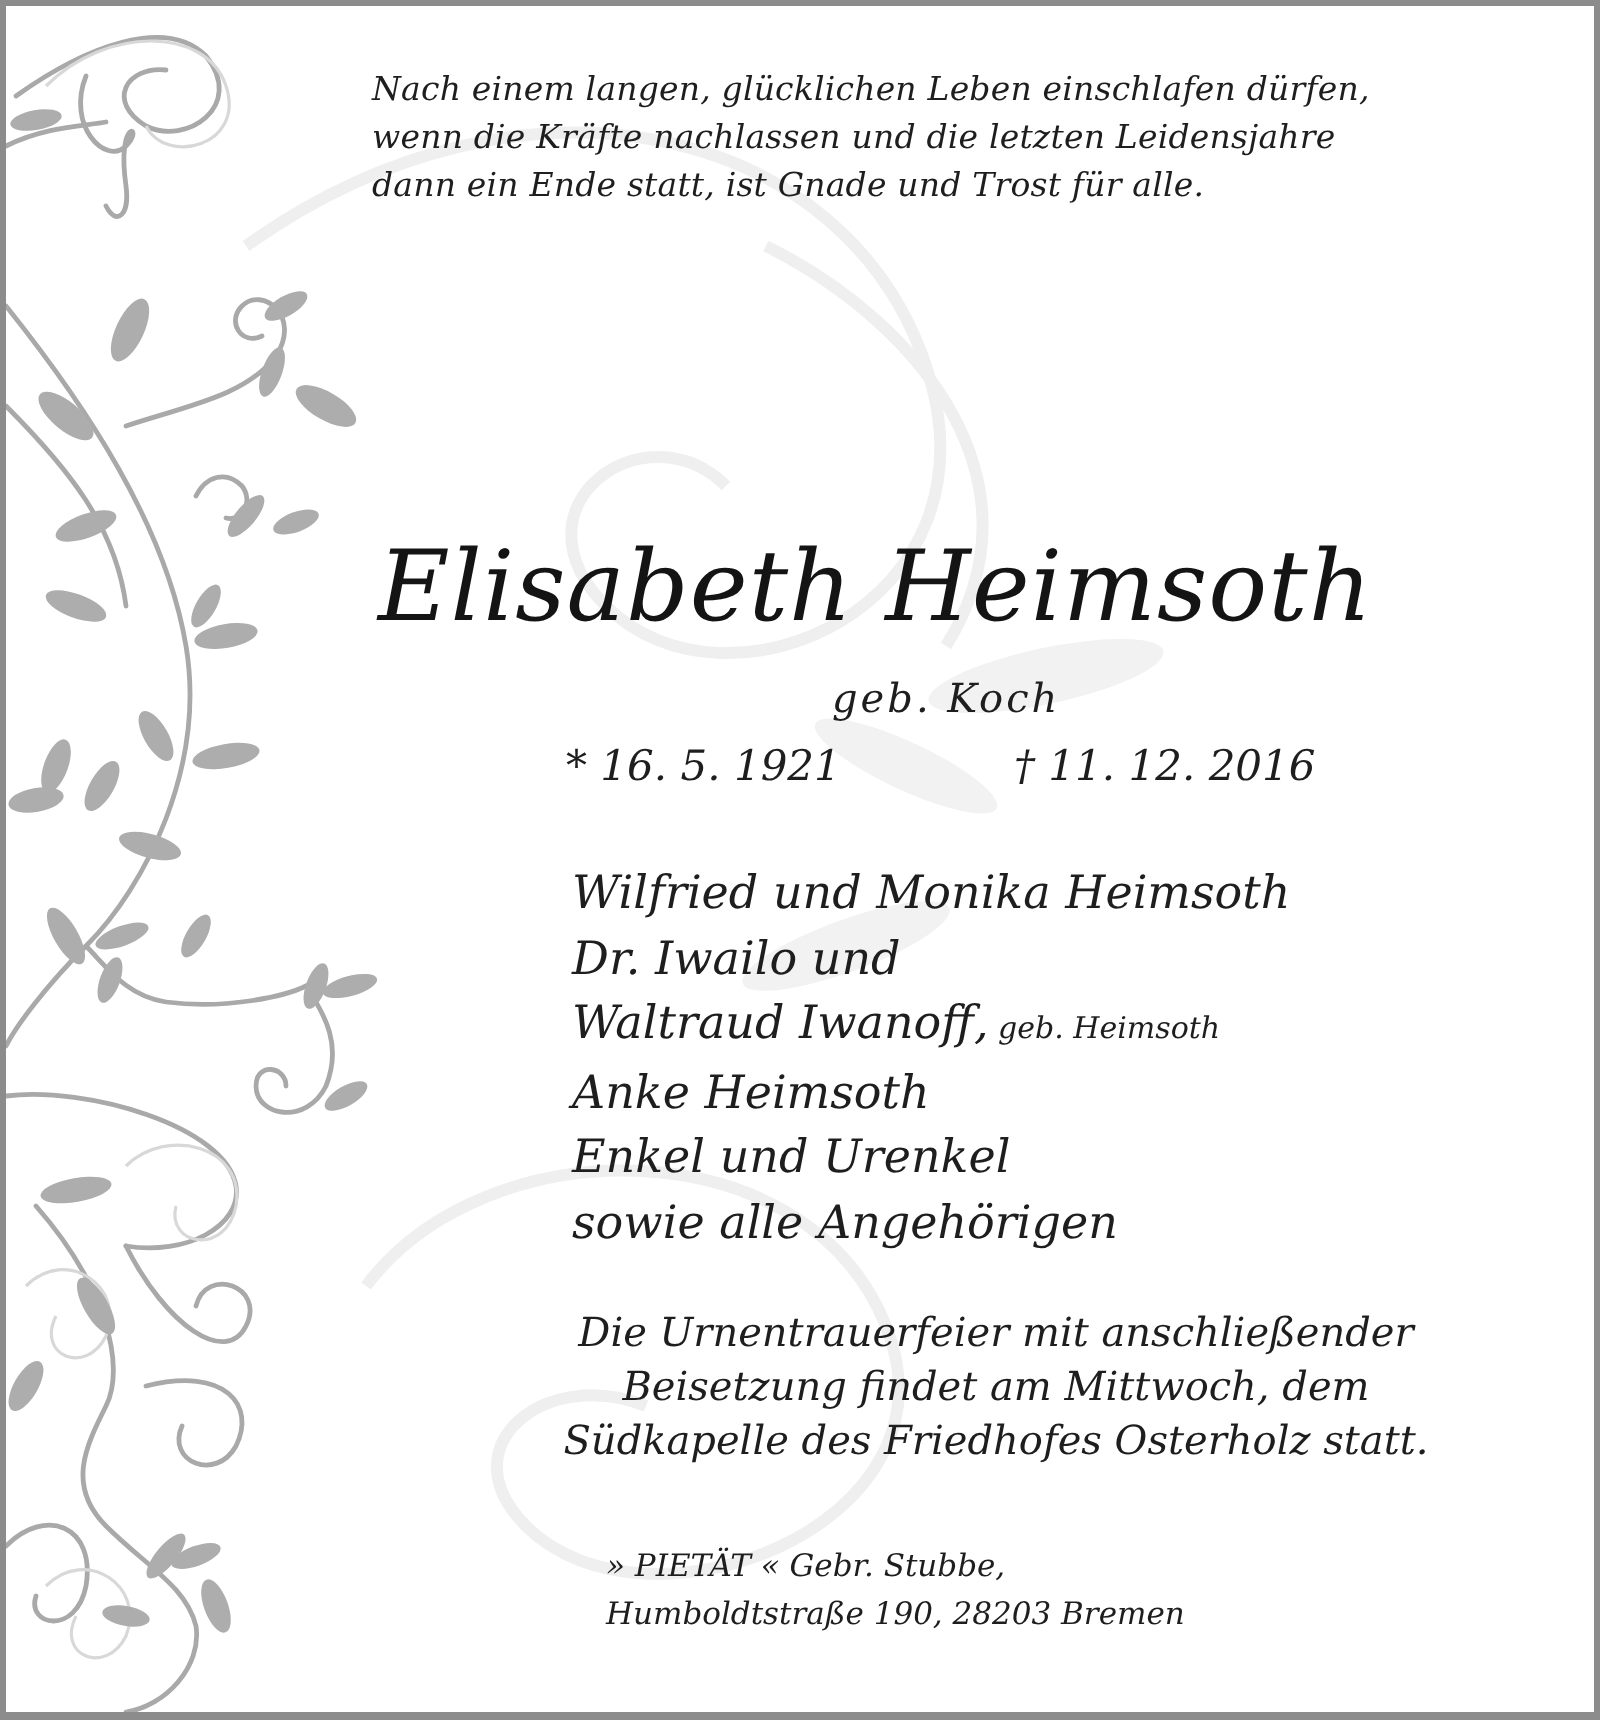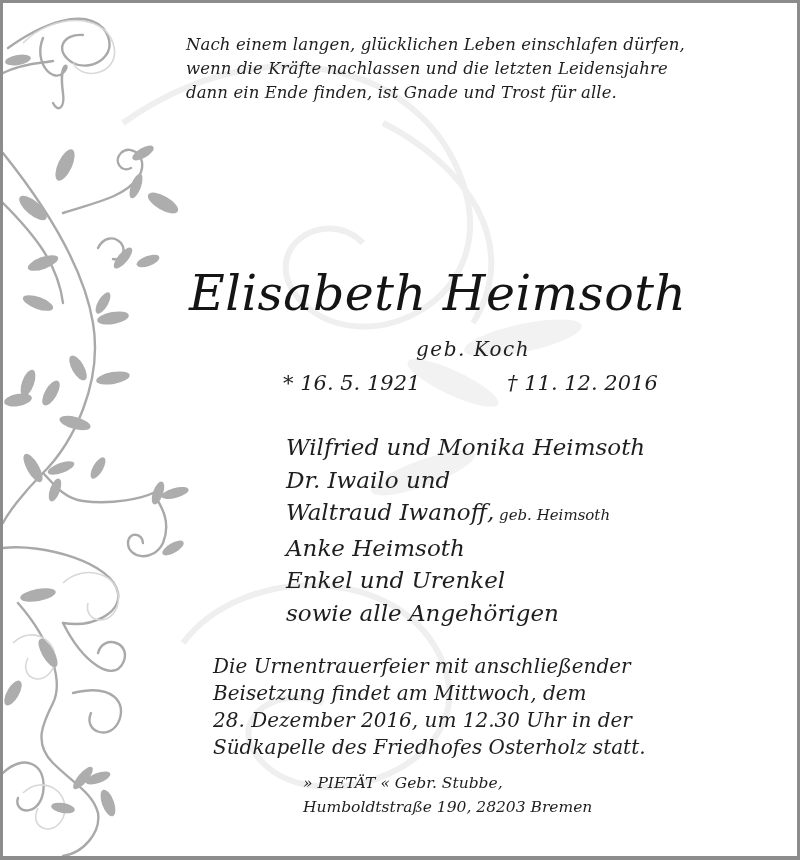--- a/index.html
+++ b/index.html
@@ -13,21 +13,21 @@
     .txt { position: absolute; font-family: "DejaVu Serif", "Liberation Serif", serif; font-style: italic; color: #1e1e1e; white-space: nowrap; }
     .intro { left: 183px; top: 30px; font-size: 16.5px; line-height: 24px; letter-spacing: 0.1px; }
     .farewell { left: 172px; top: 140px; font-size: 20px; line-height: 28.5px; }
     .farewell .justify { display:block; width: 596px; text-align: justify; text-align-last: justify; }
     .name { left: 186px; top: 256px; width: 580px; font-size: 49px; line-height: 70px; color: #141414; letter-spacing: 0.5px; }
     .maiden { left: 413px; top: 332px; font-size: 20px; line-height: 28px; letter-spacing: 1.5px; }
     .dates { left: 280px; top: 365px; font-size: 21px; line-height: 30px; }
     .dates .death { position: absolute; left: 224px; top: 0; }
     .mourners { left: 283px; top: 428px; font-size: 23px; line-height: 32.5px; }
     .mourners .small { font-size: 15px; }
-    .service { left: 210px; top: 650px; width: 570px; font-size: 20px; line-height: 27px; }
+    .service { left: 210px; top: 650px; width: 570px; text-align: center; font-size: 20px; line-height: 27px; }
     .undertaker { left: 300px; top: 768px; width: 420px; text-align: left; font-size: 15.5px; line-height: 24px; }
     .line { display: block; }
   </style>
 </head>
 <body>
 
 <div class="page">
 
   <svg class="bgswirl" viewBox="0 0 794 853">
     <g fill="none" stroke="#efefef" stroke-width="6">
@@ -103,21 +103,21 @@
       <ellipse cx="80" cy="775" rx="14" ry="5" transform="rotate(-50 80 775)"></ellipse>
       <ellipse cx="95" cy="775" rx="13" ry="5" transform="rotate(-20 95 775)"></ellipse>
       <ellipse cx="105" cy="800" rx="14" ry="6" transform="rotate(70 105 800)"></ellipse>
       <ellipse cx="60" cy="805" rx="12" ry="5" transform="rotate(10 60 805)"></ellipse>
     </g>
   </svg>
 
   <div class="txt intro">
     <span class="line">Nach einem langen, glücklichen Leben einschlafen dürfen,</span>
     <span class="line">wenn die Kräfte nachlassen und die letzten Leidensjahre</span>
-    <span class="line">dann ein Ende finden, ist Gnade und Trost für alle.</span>
+    <span class="line">dann ein Ende statt, ist Gnade und Trost für alle.</span>
   </div>
 
 
   <div class="txt name">Elisabeth Heimsoth</div>
   <div class="txt maiden">geb. Koch</div>
   <div class="txt dates">
     <span>* 16. 5. 1921</span>
     <span class="death">† 11. 12. 2016</span>
   </div>
 
@@ -126,21 +126,20 @@
     <span class="line">Dr. Iwailo und</span>
     <span class="line"><span>Waltraud Iwanoff,</span><span class="small"> geb. Heimsoth</span></span>
     <span class="line">Anke Heimsoth</span>
     <span class="line">Enkel und Urenkel</span>
     <span class="line">sowie alle Angehörigen</span>
   </div>
 
   <div class="txt service">
     <span class="line">Die Urnentrauerfeier mit anschließender</span>
     <span class="line">Beisetzung findet am Mittwoch, dem</span>
-    <span class="line">28. Dezember 2016, um 12.30 Uhr in der</span>
     <span class="line">Südkapelle des Friedhofes Osterholz statt.</span>
   </div>
 
   <div class="txt undertaker">
     <span class="line">» PIETÄT « Gebr. Stubbe,</span>
     <span class="line">Humboldtstraße 190, 28203 Bremen</span>
   </div>
 
 </div>
 

